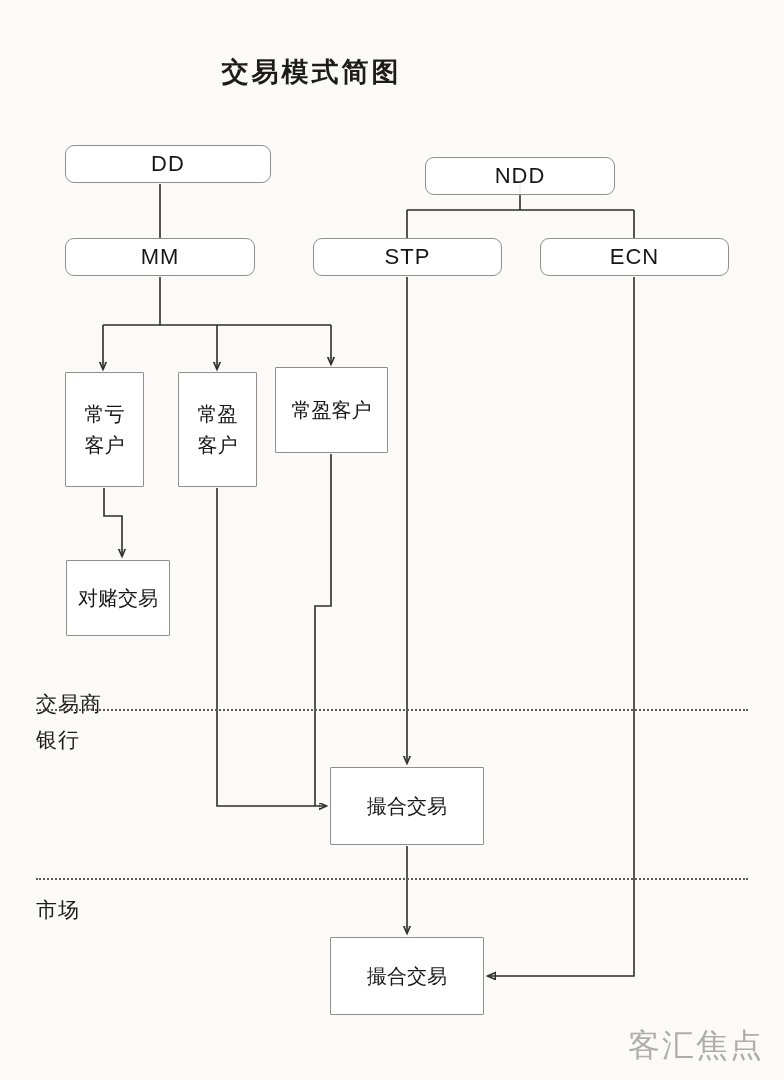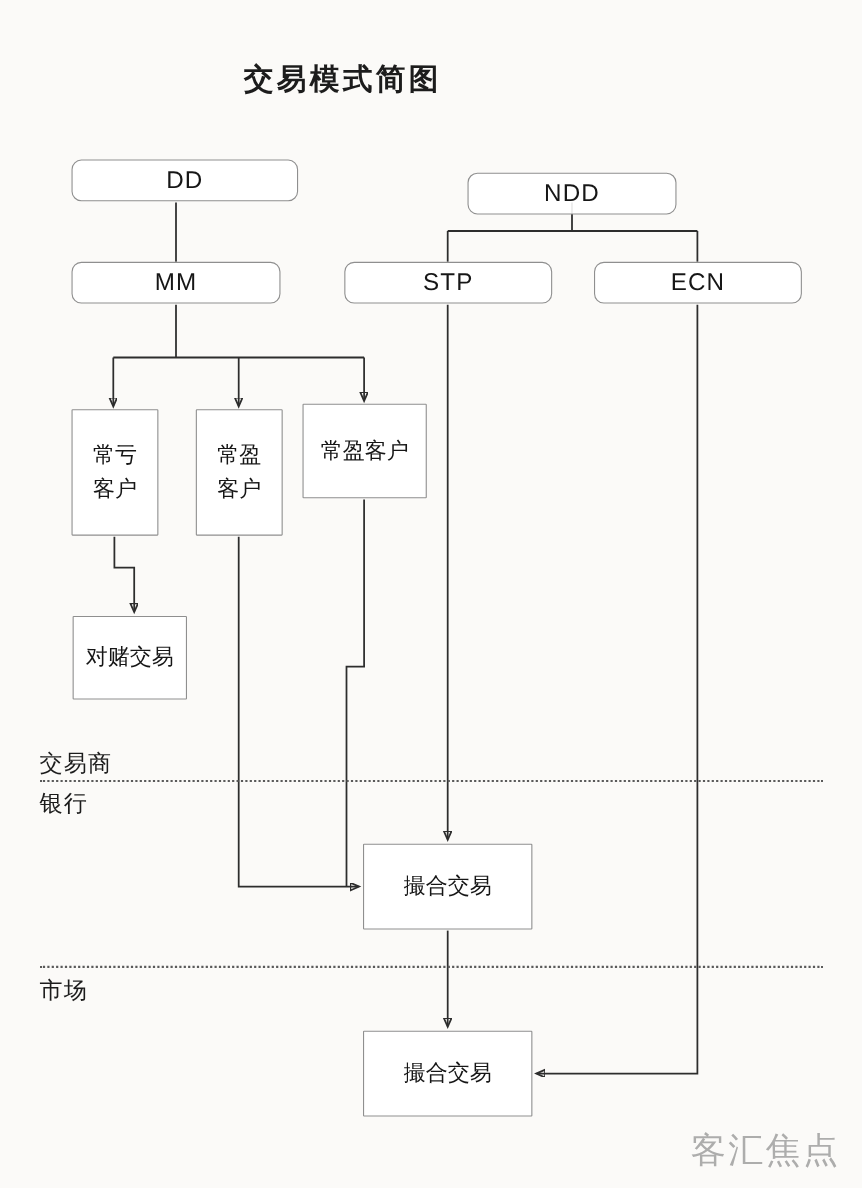--- a/index.html
+++ b/index.html
@@ -49,20 +49,21 @@
   #node-bet     { left: 66px;  top: 560px; width: 104px; height: 76px;  padding: 0 6px; }
   #node-match1  { left: 330px; top: 767px; width: 154px; height: 78px; }
   #node-match2  { left: 330px; top: 937px; width: 154px; height: 78px; }
 
   .zone-label {
     position: absolute;
     left: 36px;
     font-size: 21px;
     color: #1c1c1c;
     letter-spacing: 1px;
+    margin-top: 10px;
   }
   #label-dealer { top: 680px; }
   #label-bank   { top: 716px; }
   #label-market { top: 886px; }
 
   .dotted-line {
     position: absolute;
     left: 36px;
     width: 712px;
     height: 0;

